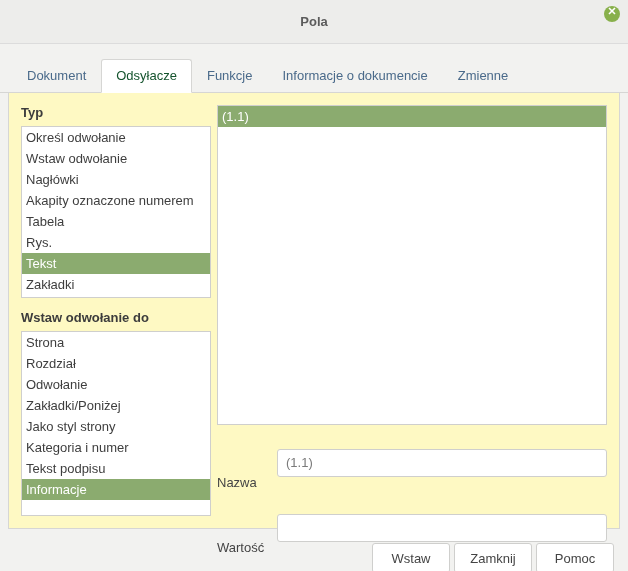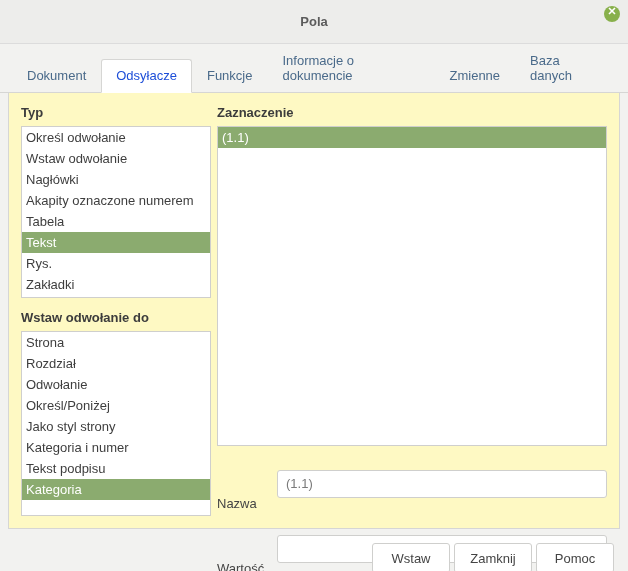--- a/index.html
+++ b/index.html
@@ -55,21 +55,21 @@
     color: #4a6a8a;
     cursor: pointer;
     border: 1px solid transparent;
     border-bottom: none;
     position: relative;
   }
   .tab.active {
     background: #fff;
     border: 1px solid #d6d6d4;
     border-bottom: 1px solid #fff;
-    color: #1d4ed8;
+    color: #14532d;
     margin-bottom: -1px;
     border-radius: 3px 3px 0 0;
   }
   .panel {
     background: #fef9c3;
     margin: 0 8px 8px 8px;
     border: 1px solid #d6d6d4;
     border-top: none;
     padding: 12px;
     height: 436px;
@@ -155,54 +155,52 @@
       </svg>
   </span>
 </div>
 
 <div class="tabstrip">
   <div class="tab">Dokument</div>
   <div class="tab active">Odsyłacze</div>
   <div class="tab">Funkcje</div>
   <div class="tab">Informacje o dokumencie</div>
   <div class="tab">Zmienne</div>
-  <div class="tab">Baza danych</div>
 </div>
 
 <div class="panel">
   <div class="col-left">
     <div class="section-label">Typ</div>
     <div class="listbox typ-box">
       <div class="list-item">Określ odwołanie</div>
       <div class="list-item">Wstaw odwołanie</div>
       <div class="list-item">Nagłówki</div>
       <div class="list-item">Akapity oznaczone numerem</div>
       <div class="list-item">Tabela</div>
+      <div class="list-item">Rys.</div>
       <div class="list-item selected">Tekst</div>
-      <div class="list-item">Rys.</div>
       <div class="list-item">Zakładki</div>
     </div>
 
     <div class="spacer"></div>
 
     <div class="section-label">Wstaw odwołanie do</div>
     <div class="listbox ref-box">
       <div class="list-item">Strona</div>
       <div class="list-item">Rozdział</div>
       <div class="list-item">Odwołanie</div>
-      <div class="list-item">Określ/Poniżej</div>
+      <div class="list-item">Zakładki/Poniżej</div>
       <div class="list-item">Jako styl strony</div>
       <div class="list-item">Kategoria i numer</div>
       <div class="list-item">Tekst podpisu</div>
-      <div class="list-item selected">Kategoria</div>
+      <div class="list-item selected">Informacje</div>
     </div>
   </div>
 
   <div class="col-right">
-    <div class="section-label">Zaznaczenie</div>
     <div class="listbox sel-box">
       <div class="list-item selected">(1.1)</div>
     </div>
 
     <div class="formrow">
       <label>Nazwa</label>
       <input type="text" value="(1.1)" style="">
     </div>
     <div class="formrow">
       <label>Wartość</label>

